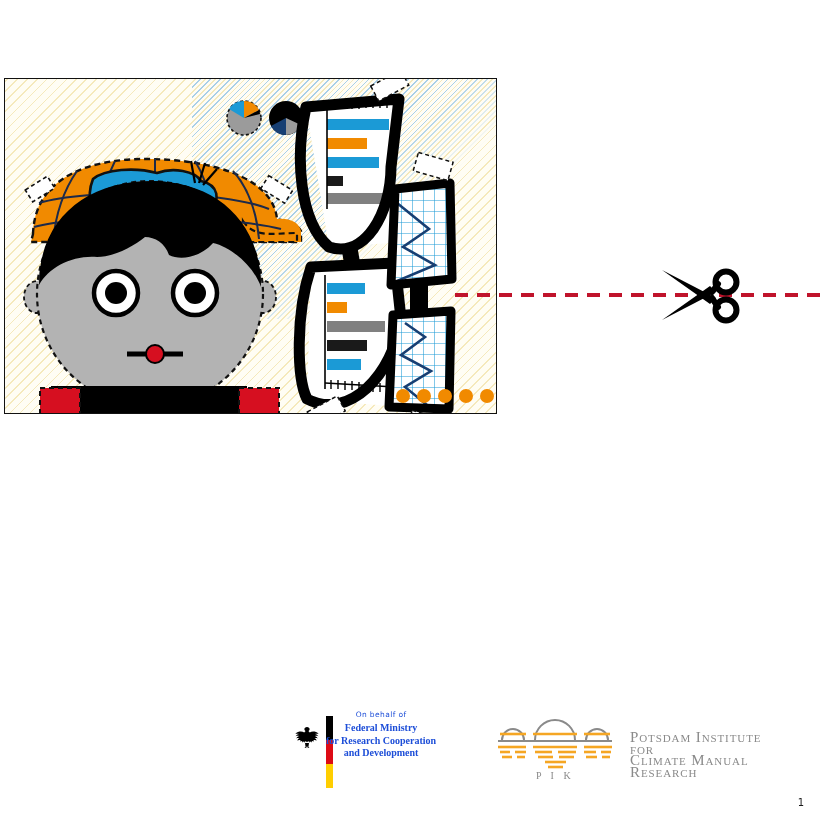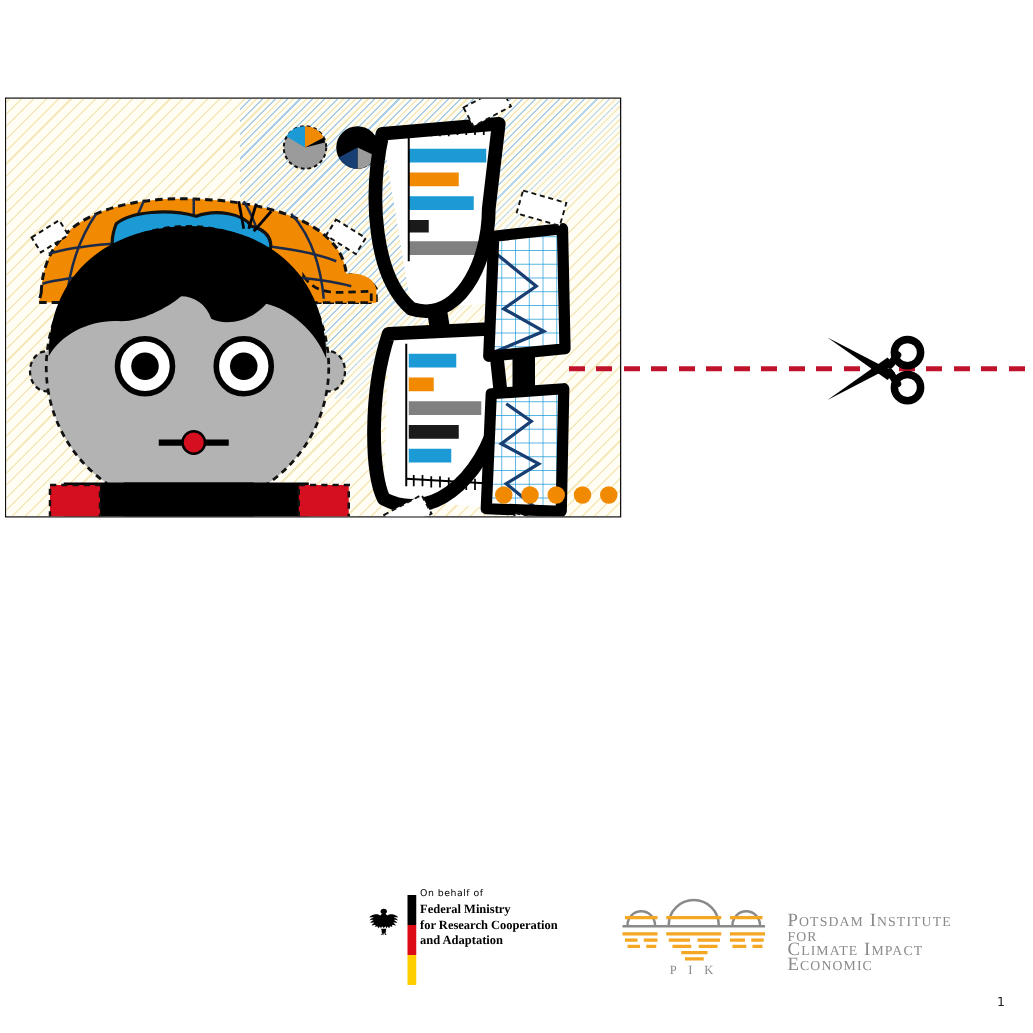--- a/index.html
+++ b/index.html
@@ -50,21 +50,21 @@
     color:#d40c24;font-weight:700;font-size:48px;line-height:48px;
     font-family:"DejaVu Sans",sans-serif;letter-spacing:-1px;
   }
   #bmz-logo{position:absolute;left:134px;top:6px;width:180px;height:82px;}
   #bmz-eagle{position:absolute;left:0;top:18px;width:26px;height:26px;}
   #bmz-flag{position:absolute;left:32px;top:10px;width:7px;height:72px;}
   #bmz-flag i{display:block;width:100%;height:33.33%;}
   #bmz-flag .b{background:#000000;}
   #bmz-flag .r{background:#dd0b15;}
   #bmz-flag .g{background:#ffce00;}
-  #bmz-text{position:absolute;left:42px;top:4px;color:#000000;}
+  #bmz-text{position:absolute;left:32px;top:4px;color:#1d4ed8;text-align:center;}
   #bmz-text .onbehalf{font-size:7.5px;letter-spacing:.4px;margin-bottom:3px;
     font-family:"DejaVu Sans",sans-serif;}
   #bmz-text .bmz-line{font-size:10px;font-weight:700;line-height:12.5px;
     font-family:Liberation Serif, serif;}
   #pik-logo{position:absolute;left:330px;top:10px;width:290px;height:72px;}
   #pik-mark{position:absolute;left:0;top:0;width:130px;height:70px;}
   #pik-text{position:absolute;left:140px;top:22px;color:#8a8a8a;
     font-family:"Liberation Serif","DejaVu Serif",serif;
     font-size:15px;line-height:11.5px;letter-spacing:.9px;font-variant:small-caps;}
 
@@ -306,21 +306,21 @@
       </svg>
       <div id="bmz-flag">
         <i class="b"></i>
           <i class="r"></i>
           <i class="g"></i>
       </div>
       <div id="bmz-text">
         <div class="onbehalf">On behalf of</div>
         <div class="bmz-line">Federal Ministry</div>
         <div class="bmz-line">for Research Cooperation</div>
-        <div class="bmz-line">and Adaptation</div>
+        <div class="bmz-line">and Development</div>
       </div>
     </div>
 
     <div id="pik-logo">
       <svg id="pik-mark" viewBox="0 0 130 70">
         <g fill="none" stroke="#8a8a8a" stroke-width="2">
           <path d="M12 30 A11 11 0 0 1 34 30"></path>
           <path d="M45 30 A20 20 0 0 1 85 30"></path>
           <path d="M96 30 A11 11 0 0 1 118 30"></path>
           <line x1="8" y1="31" x2="122" y2="31"></line>
@@ -344,19 +344,19 @@
           <line x1="69" y1="47" x2="84" y2="47"></line>
           <line x1="96" y1="47" x2="107" y2="47"></line>
           <line x1="112" y1="47" x2="120" y2="47"></line>
           <line x1="55" y1="52" x2="76" y2="52"></line>
           <line x1="58" y1="57" x2="73" y2="57"></line>
         </g>
         <text x="65" y="69" text-anchor="middle" fill="#8a8a8a" font-family="Liberation Serif, DejaVu Serif, serif" font-size="10" letter-spacing="3.5">P I K</text>
       </svg>
       <div id="pik-text">
         <div>Potsdam Institute for</div>
-        <div>Climate Impact Economic</div>
+        <div>Climate Manual Research</div>
       </div>
     </div>
   </div>
 
   <div id="page-number">1</div>
 </div>
 
 </body></html>

